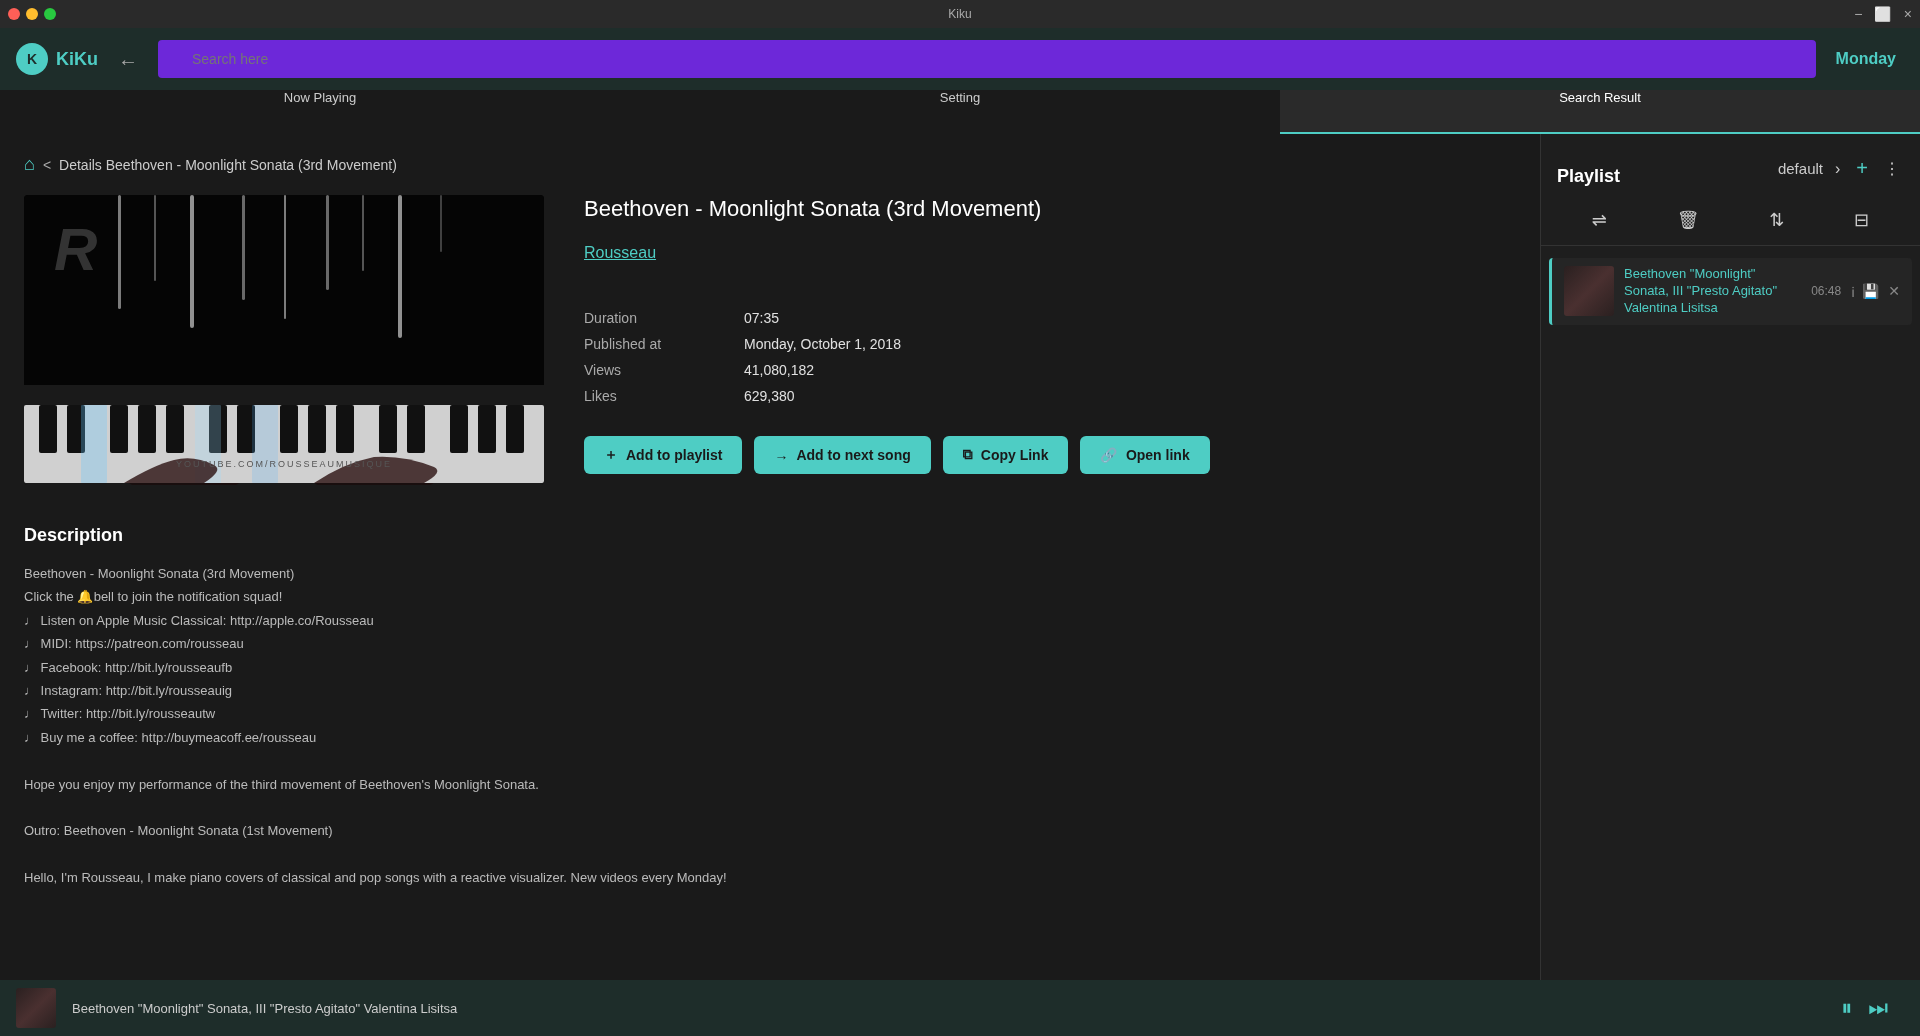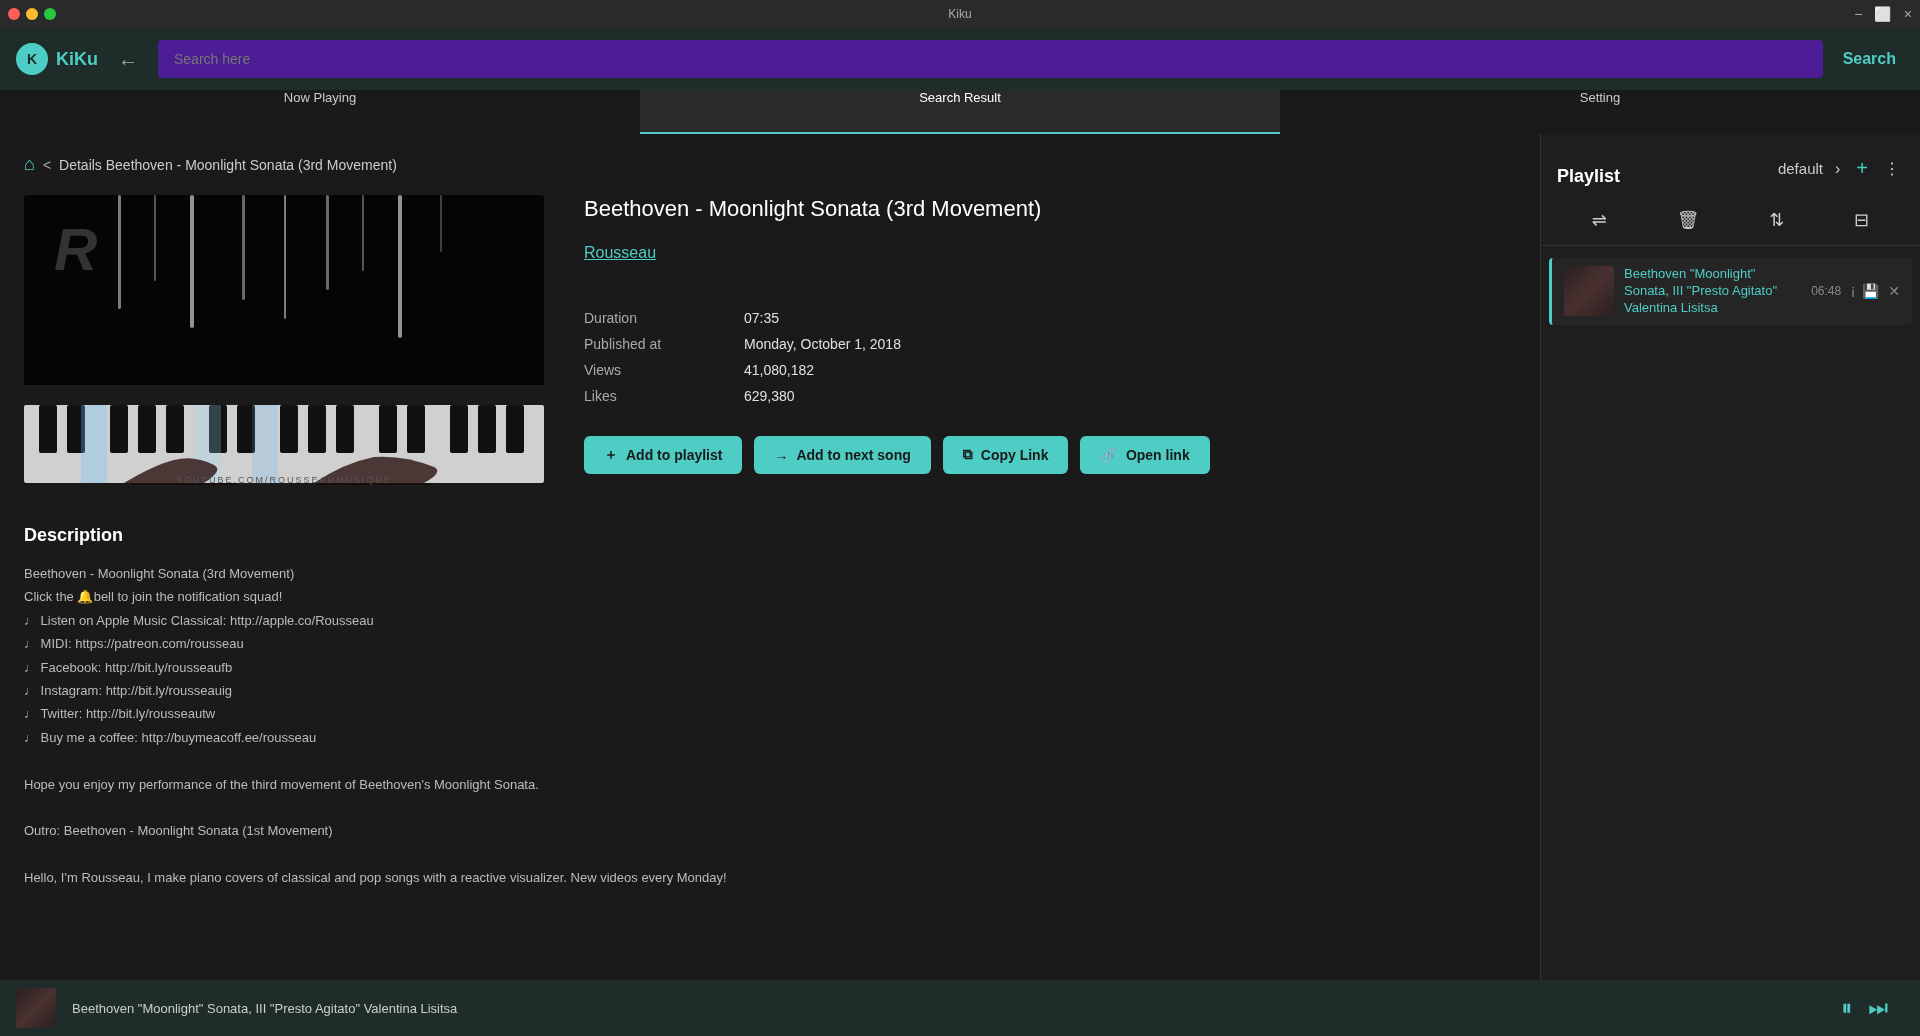--- a/index.html
+++ b/index.html
@@ -82,26 +82,26 @@
       background: none;
       border: none;
       color: #aaa;
       font-size: 20px;
       cursor: pointer;
       padding: 4px 8px;
     }
     .search-bar {
       flex: 1;
       height: 38px;
-      background: #4c1d95;
+      background: #6d28d9;
       border: none;
       border-radius: 4px;
       color: #aaa;
       font-size: 14px;
-      padding: 0 16px;
+      padding: 0 34px;
       outline: none;
     }
     .search-btn {
       background: none;
       border: none;
       color: #4ecdc4;
       font-size: 16px;
       font-weight: 600;
       cursor: pointer;
       padding: 0 8px;
@@ -203,21 +203,21 @@
     }
     .piano-keys-section {
       height: 100px;
       background: #1a1a1a;
       position: relative;
       display: flex;
       align-items: flex-end;
     }
     .piano-watermark {
       position: absolute;
-      bottom: 0;
+      bottom: 16px;
       left: 50%;
       transform: translateX(-50%);
       font-size: 9px;
       color: #555;
       letter-spacing: 2px;
       text-transform: uppercase;
     }
 
     .song-info {
       flex: 1;
@@ -465,32 +465,32 @@
   </div>
 </div>
 
 <div class="header">
   <div class="logo">
     <div class="logo-icon">K</div>
     <span>KiKu</span>
   </div>
   <button class="back-btn">←</button>
   <input class="search-bar" type="text" placeholder="Search here" style="">
-  <button class="search-btn">Search</button>
+  <button class="search-btn">Monday</button>
 </div>
 
 <div class="tabs">
   <div class="tab">
     <span>Now Playing</span>
   </div>
+  <div class="tab">
+    <span>Setting</span>
+  </div>
   <div class="tab active">
     <span>Search Result</span>
-  </div>
-  <div class="tab">
-    <span>Setting</span>
   </div>
 </div>
 
 <div class="main-layout">
 
   <div class="content-area">
 
     <div class="breadcrumb">
       <span class="home-icon">⌂</span>
       <span class="back-chevron">&lt;</span>

